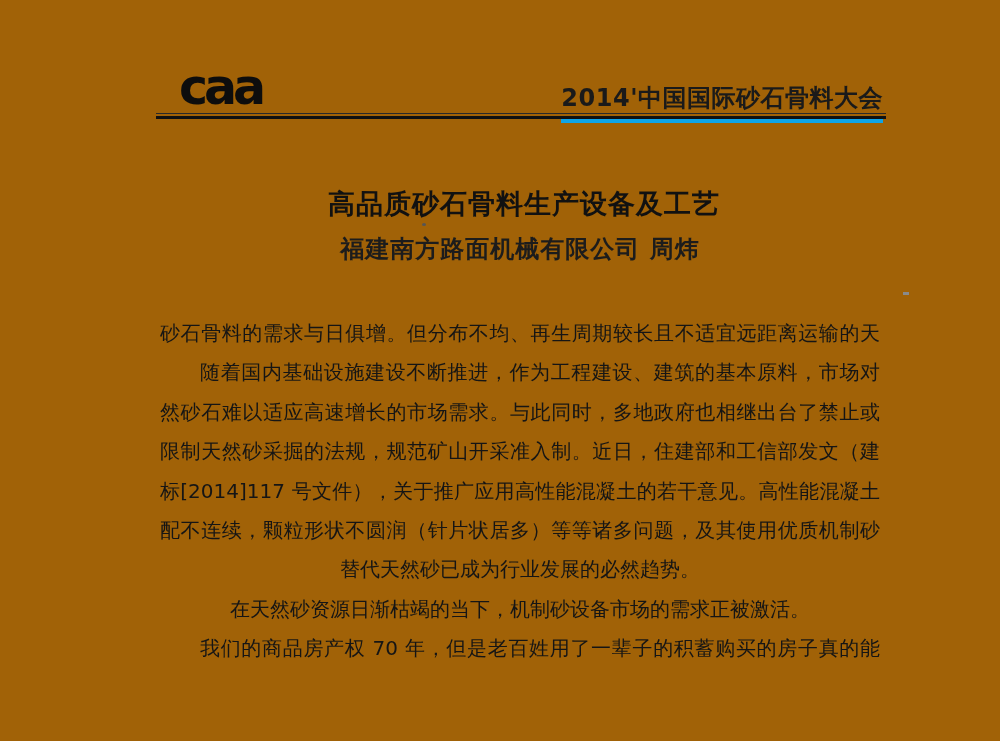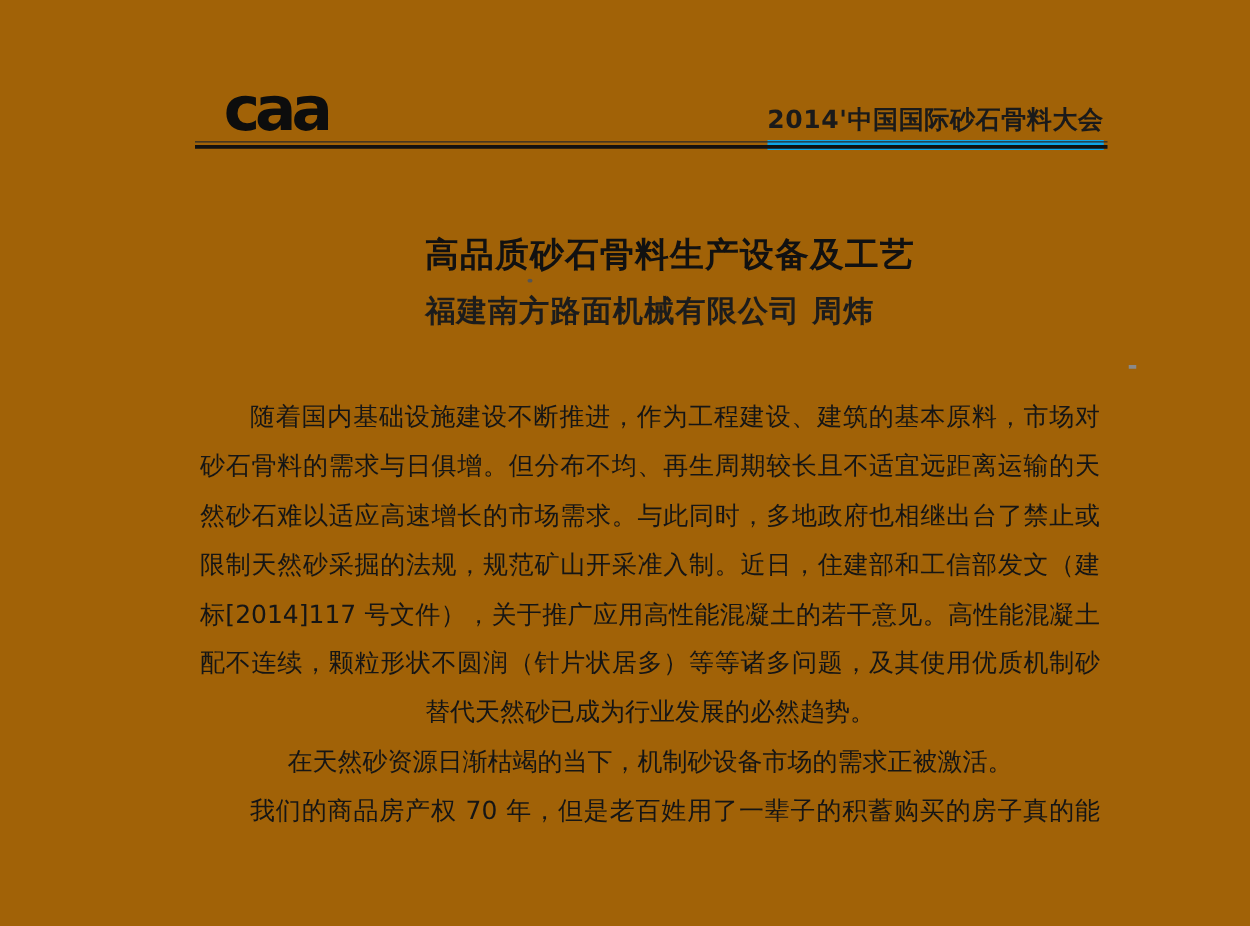--- a/index.html
+++ b/index.html
@@ -25,24 +25,24 @@
     font-weight: 900;
     letter-spacing: -4px;
     line-height: 1;
     color: #0d0d0d;
     font-family: "DejaVu Sans", sans-serif;
   }
   .conf-title {
     position: absolute;
     right: 117px;
     top: 82px;
-    font-size: 20px;
+    font-size: 24px;
     font-weight: bold;
     letter-spacing: 0.5px;
-    border-bottom: 8px solid #0ea5e9;
+    border-bottom: 6px solid #0ea5e9;
     padding-bottom: 3px;
     color: #1a1a1a;
     white-space: nowrap;
   }
   .header-rule {
     position: absolute;
     left: 156px;
     right: 114px;
     top: 113px;
     height: 6px;
@@ -52,21 +52,21 @@
     background: #2a2a2a;
     margin-bottom: 2px;
   }
   .header-rule .rule-bottom {
     height: 2.5px;
     background: #111111;
   }
   
   .doc-title {
     position: absolute;
-    left: 176px;
+    left: 164px;
     width: 720px;
     top: 186px;
     margin: 0;
     text-align: center;
     font-size: 27px;
     font-weight: bold;
     letter-spacing: 1px;
     color: #111111;
     white-space: nowrap;
   }
@@ -137,22 +137,22 @@
   </div>
 
   <h1 class="doc-title">高品质砂石骨料生产设备及工艺</h1>
 
   <div class="doc-author">福建南方路面机械有限公司  周炜</div>
 
   <div class="artifact-dot-1"></div>
   <div class="artifact-dot-2"></div>
 
   <main class="body-text" id="body-lines">
+      <div class="line justify">砂石骨料的需求与日俱增。但分布不均、再生周期较长且不适宜远距离运输的天</div>
       <div class="line indent justify">随着国内基础设施建设不断推进，作为工程建设、建筑的基本原料，市场对</div>
-      <div class="line justify">砂石骨料的需求与日俱增。但分布不均、再生周期较长且不适宜远距离运输的天</div>
       <div class="line justify">然砂石难以适应高速增长的市场需求。与此同时，多地政府也相继出台了禁止或</div>
       <div class="line justify">限制天然砂采掘的法规，规范矿山开采准入制。近日，住建部和工信部发文（建</div>
       <div class="line justify">标[2014]117 号文件），关于推广应用高性能混凝土的若干意见。高性能混凝土</div>
       <div class="line justify">配不连续，颗粒形状不圆润（针片状居多）等等诸多问题，及其使用优质机制砂</div>
       <div class="line">替代天然砂已成为行业发展的必然趋势。</div>
       <div class="line">在天然砂资源日渐枯竭的当下，机制砂设备市场的需求正被激活。</div>
       <div class="line indent justify">我们的商品房产权 70 年，但是老百姓用了一辈子的积蓄购买的房子真的能</div>
     </main>
 
 </div>

